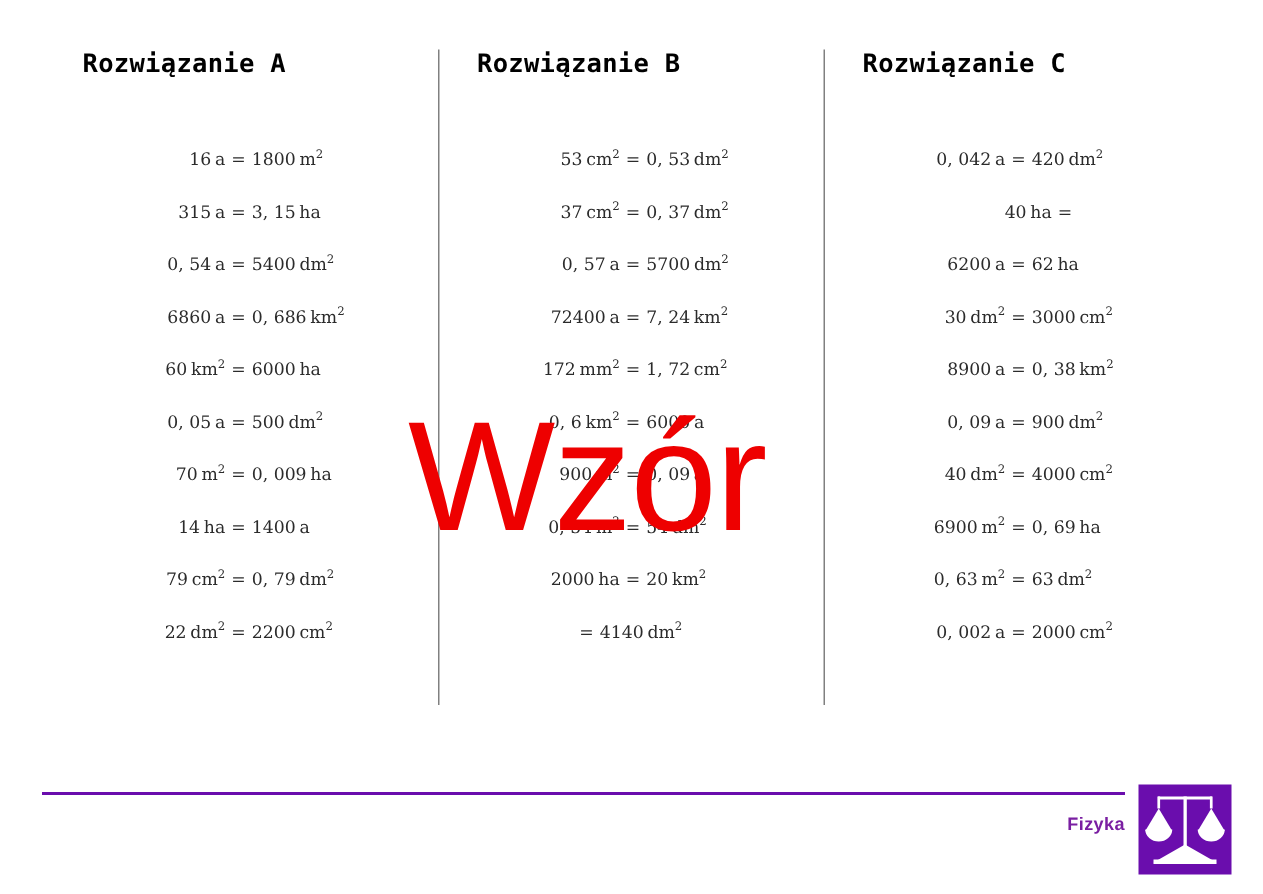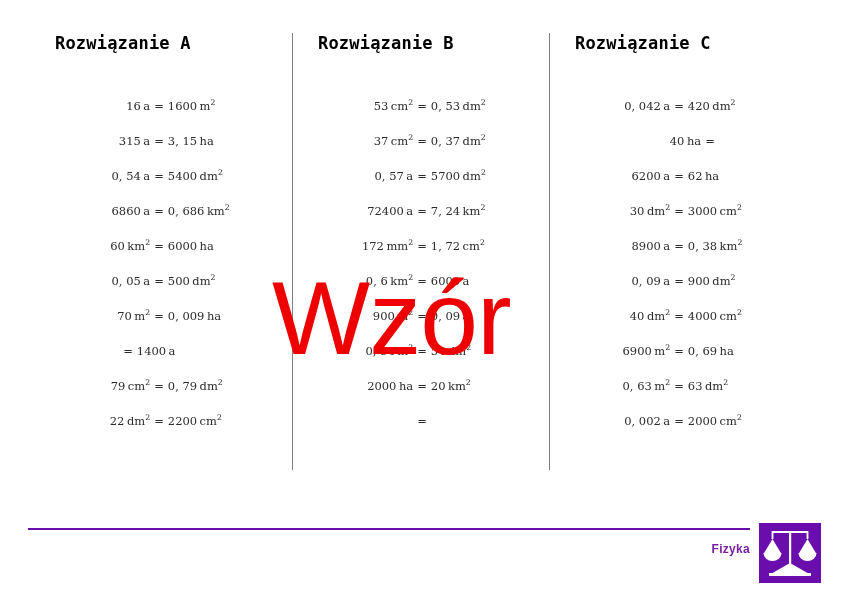--- a/index.html
+++ b/index.html
@@ -150,21 +150,21 @@
 </head>
 <body>
 
 <div id="columns">
     <div class="column col-a">
       <div class="col-title">Rozwiązanie A</div>
       <ul class="eq-list">
         <li class="eq-row">
           <span class="eq-lhs"><span class="num">16</span><span class="unit"><span>a</span></span></span>
           <span class="eq-rel">=</span>
-          <span class="eq-rhs"><span class="num">1600</span><span class="unit"><span>m</span><sup>2</sup></span></span>
+          <span class="eq-rhs"><span class="num">1800</span><span class="unit"><span>m</span><sup>2</sup></span></span>
         </li>
         <li class="eq-row">
           <span class="eq-lhs"><span class="num">315</span><span class="unit"><span>a</span></span></span>
           <span class="eq-rel">=</span>
           <span class="eq-rhs"><span class="num">3, 15</span><span class="unit"><span>ha</span></span></span>
         </li>
         <li class="eq-row">
           <span class="eq-lhs"><span class="num">0, 54</span><span class="unit"><span>a</span></span></span>
           <span class="eq-rel">=</span>
           <span class="eq-rhs"><span class="num">5400</span><span class="unit"><span>dm</span><sup>2</sup></span></span>
@@ -183,20 +183,21 @@
           <span class="eq-lhs"><span class="num">0, 05</span><span class="unit"><span>a</span></span></span>
           <span class="eq-rel">=</span>
           <span class="eq-rhs"><span class="num">500</span><span class="unit"><span>dm</span><sup>2</sup></span></span>
         </li>
         <li class="eq-row">
           <span class="eq-lhs"><span class="num">70</span><span class="unit"><span>m</span><sup>2</sup></span></span>
           <span class="eq-rel">=</span>
           <span class="eq-rhs"><span class="num">0, 009</span><span class="unit"><span>ha</span></span></span>
         </li>
         <li class="eq-row">
+          <span class="eq-lhs"><span class="num">14</span><span class="unit"><span>ha</span></span></span>
           <span class="eq-rel">=</span>
           <span class="eq-rhs"><span class="num">1400</span><span class="unit"><span>a</span></span></span>
         </li>
         <li class="eq-row">
           <span class="eq-lhs"><span class="num">79</span><span class="unit"><span>cm</span><sup>2</sup></span></span>
           <span class="eq-rel">=</span>
           <span class="eq-rhs"><span class="num">0, 79</span><span class="unit"><span>dm</span><sup>2</sup></span></span>
         </li>
         <li class="eq-row">
           <span class="eq-lhs"><span class="num">22</span><span class="unit"><span>dm</span><sup>2</sup></span></span>
@@ -248,20 +249,21 @@
           <span class="eq-rel">=</span>
           <span class="eq-rhs"><span class="num">54</span><span class="unit"><span>dm</span><sup>2</sup></span></span>
         </li>
         <li class="eq-row">
           <span class="eq-lhs"><span class="num">2000</span><span class="unit"><span>ha</span></span></span>
           <span class="eq-rel">=</span>
           <span class="eq-rhs"><span class="num">20</span><span class="unit"><span>km</span><sup>2</sup></span></span>
         </li>
         <li class="eq-row">
           <span class="eq-rel">=</span>
+          <span class="eq-rhs"><span class="num">4140</span><span class="unit"><span>dm</span><sup>2</sup></span></span>
         </li>
       </ul>
     </div>
     <div class="column col-c">
       <div class="col-title">Rozwiązanie C</div>
       <ul class="eq-list">
         <li class="eq-row">
           <span class="eq-lhs"><span class="num">0, 042</span><span class="unit"><span>a</span></span></span>
           <span class="eq-rel">=</span>
           <span class="eq-rhs"><span class="num">420</span><span class="unit"><span>dm</span><sup>2</sup></span></span>

